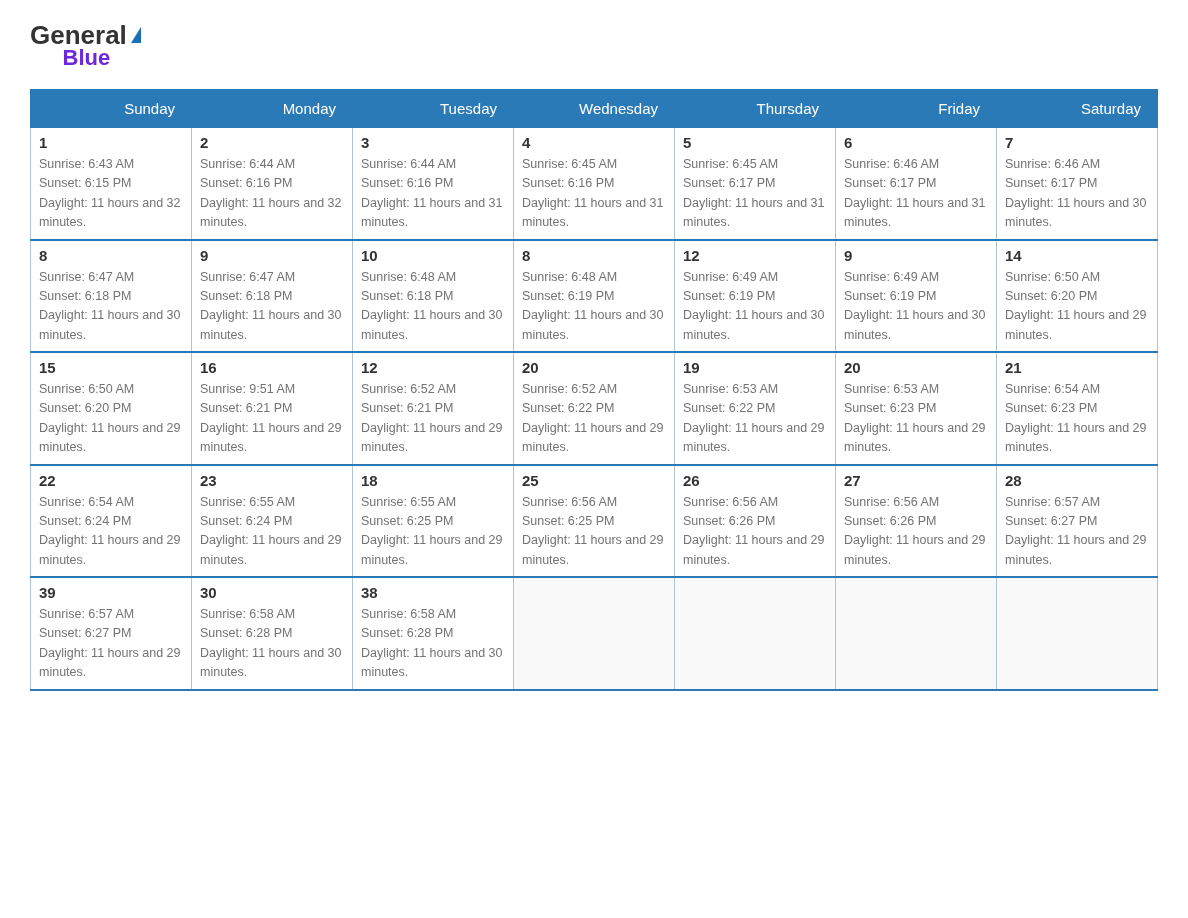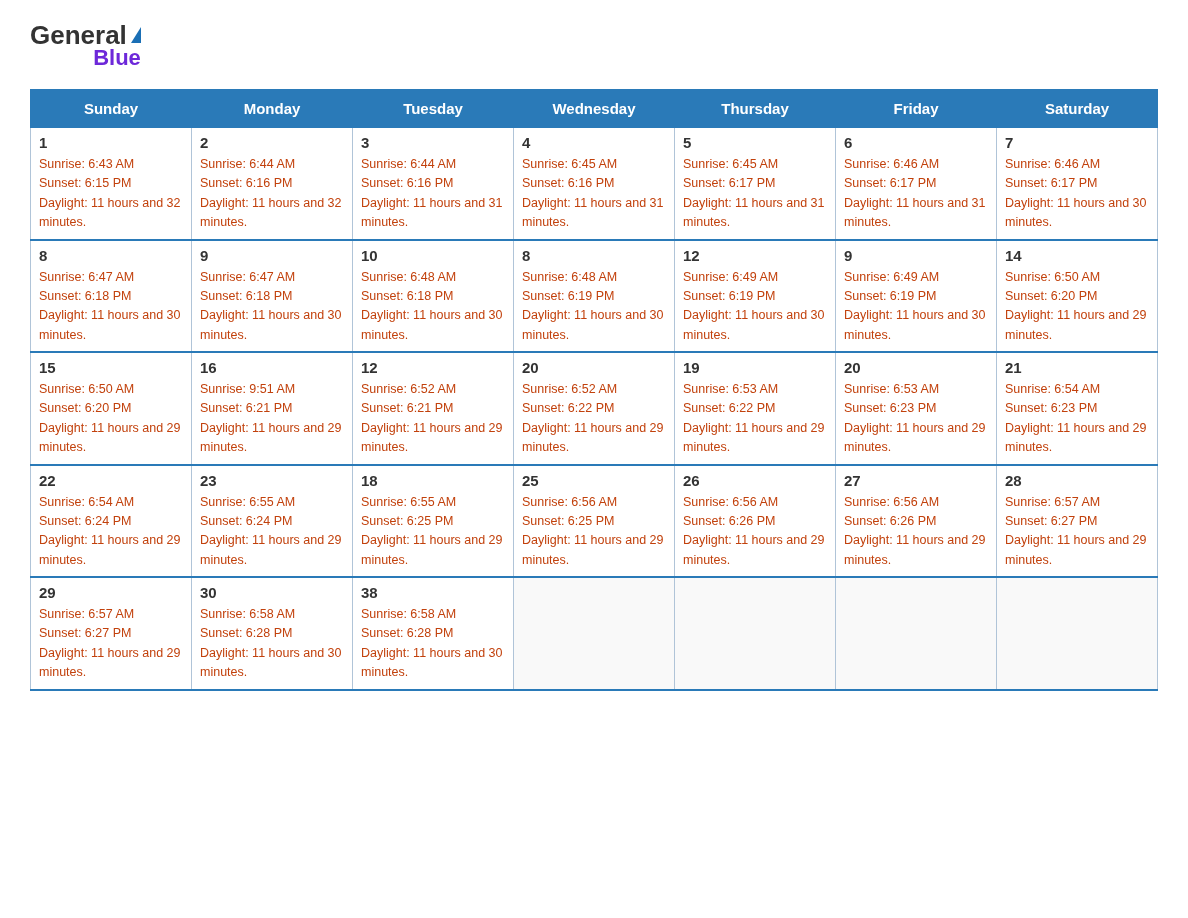--- a/index.html
+++ b/index.html
@@ -12,21 +12,21 @@
     }
     .header {
       display: flex;
       justify-content: space-between;
       align-items: flex-start;
       margin-bottom: 18px;
     }
     .logo {
       display: flex;
       flex-direction: column;
-      align-items: flex-end;
+      align-items: center;
     }
     .logo-text {
       font-size: 26px;
       font-weight: bold;
       color: #333;
       display: flex;
       align-items: center;
       gap: 2px;
     }
     .logo-general { color: #333; }
@@ -57,22 +57,22 @@
     table {
       width: 100%;
       border-collapse: collapse;
       font-size: 13px;
     }
     thead th {
       background: #2a7ab8;
       color: #fff;
       padding: 10px 16px;
       font-size: 15px;
-      font-weight: bold;
-      text-align: center;
+      font-weight: normal;
+      text-align: right;
       border: 1px solid #2a7ab8;
     }
     tbody td {
       border: 1px solid #b0c4d8;
       vertical-align: top;
       padding: 6px 8px;
       color: #333;
       width: 14.28%;
     }
     tbody tr {
@@ -80,21 +80,21 @@
     }
     .day-num {
       font-size: 15px;
       font-weight: bold;
       display: block;
       margin-bottom: 4px;
     }
     .day-info {
       font-size: 12.5px;
       line-height: 1.55;
-      color: #c2410c;
+      color: #737373;
     }
     td.empty {
       background: #f9f9f9;
     }
   </style>
 </head>
 <body>
 
 <div class="header">
   <div class="logo">
@@ -350,21 +350,21 @@
           <span class="day-num">28</span>
           <div class="day-info">
             <span>Sunrise: 6:57 AM</span><br>
             <span>Sunset: 6:27 PM</span><br>
             <span>Daylight: 11 hours and 29 minutes.</span>
           </div>
         </td>
       </tr>
       <tr>
         <td>
-          <span class="day-num">29</span>
+          <span class="day-num">39</span>
           <div class="day-info">
             <span>Sunrise: 6:57 AM</span><br>
             <span>Sunset: 6:27 PM</span><br>
             <span>Daylight: 11 hours and 29 minutes.</span>
           </div>
         </td>
         <td>
           <span class="day-num">30</span>
           <div class="day-info">
             <span>Sunrise: 6:58 AM</span><br>

